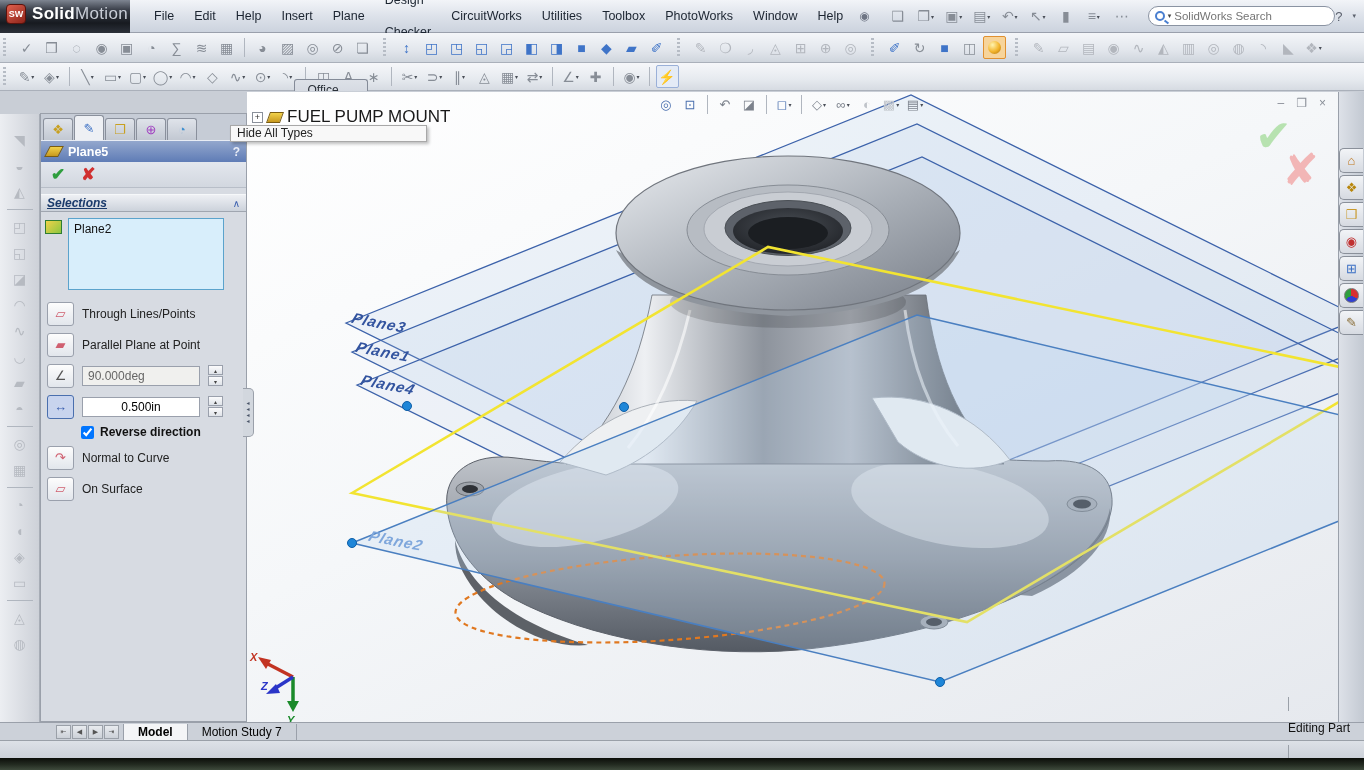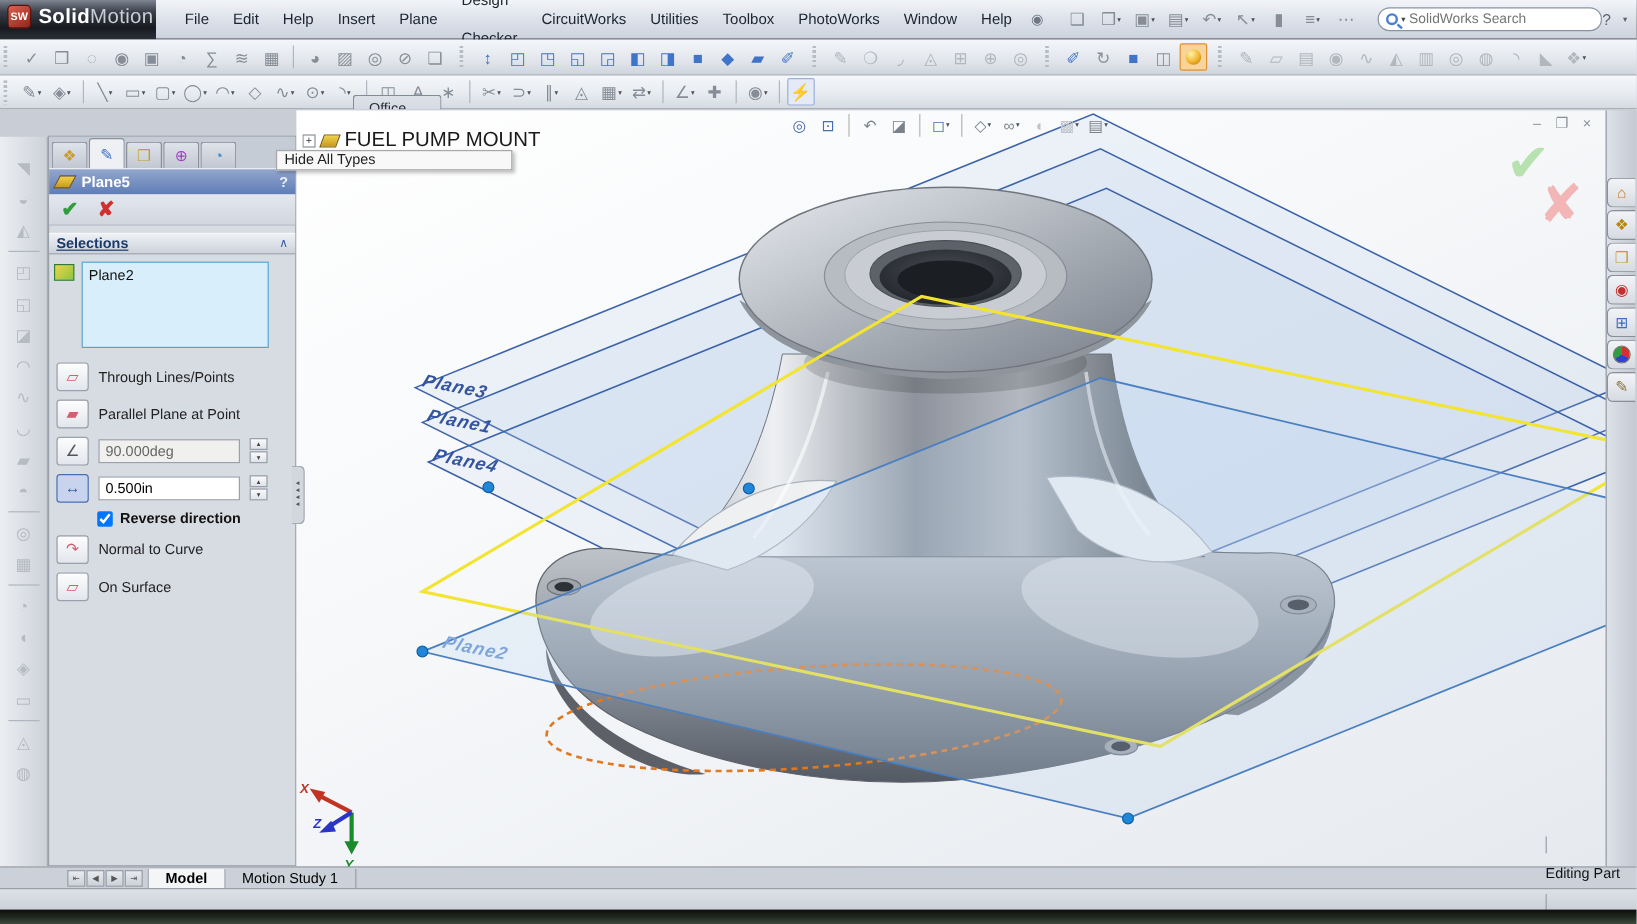--- a/index.html
+++ b/index.html
@@ -83,37 +83,37 @@
   .pm-plane-glyph { width:14px; height:11px; background:linear-gradient(#f2d24a,#c8991e);
     border:1px solid #7a5c10; transform:skewX(-28deg); margin-right:7px; }
   .pm-title { color:#fff; font-weight:bold; font-size:12.5px; flex:1; }
   .pm-help { color:#e8ecf6; font-size:12px; font-weight:bold; }
   .pm-actions { height:26px; display:flex; align-items:center; gap:16px; padding:0 10px;
     background:linear-gradient(#e3e7ee,#d2d7df); border-bottom:1px solid #b8bec8; }
   .pm-ok { color:#2e9e3e; font-size:17px; font-weight:bold; }
   .pm-cancel { color:#d03030; font-size:17px; font-weight:bold; }
   .pm-group-hd { height:18px; margin-top:6px; background:linear-gradient(#eef0f4,#ccd2db);
     border-top:1px solid #f6f8fa; border-bottom:1px solid #a0a6b0; display:flex; align-items:center; padding:0 6px; }
-  .pm-group-hd .gh-label { font-size:12px; font-weight:bold; color:#1a3a6b; flex:1; text-decoration:underline; }
+  .pm-group-hd .gh-label { font-size:12px; font-weight:bold; color:#1a3a6b; flex:1; text-decoration:underline;font-style:italic; }
   .pm-group-hd .gh-chev { color:#3a5fae; font-size:10px; }
   .pm-selrow { display:flex; padding:6px 6px 8px 4px; gap:6px; }
   .sel-cube { width:17px; height:14px; margin-top:2px; background:linear-gradient(135deg,#f0d24a,#8cc63f);
     border:1px solid #2e7d32; }
   .listbox { width:156px; height:72px; background:#d8eefb; border:1px solid #5ba3cc; }
   .listbox .list-item { font-size:12px; color:#111; padding:3px 5px; }
   .pm-opt { display:flex; align-items:center; gap:8px; padding:3px 6px; height:31px; }
   .opt-btn { width:27px; height:24px; background:linear-gradient(#fdfdfd,#e2e6ec); border:1px solid #9aa0ac;
     border-radius:3px; display:flex; align-items:center; justify-content:center; font-size:13px; color:#d06070; }
   .opt-btn.pressed { background:#c8d4ee; border:1px solid #4a6fae; color:#3a5fae; }
   .opt-btn.neutral { color:#555; }
   .pm-opt-label { font-size:12px; color:#222; }
   .num-input { width:118px; height:20px; border:1px solid #9aa0ac; font-size:12px; padding:0 5px;
     font-family:"Liberation Sans",sans-serif; }
   .num-input.disabled { background:#f0f0ee; color:#666; }
-  .num-input.enabled { background:#fff; color:#000; }
+  .num-input.enabled { background:#fff; color:#000;text-align:center; }
   .spinner { display:flex; flex-direction:column; gap:1px; }
   .spinner span { width:15px; height:10px; background:linear-gradient(#fbfbfc,#dfe3e9); border:1px solid #9aa0ac;
     font-size:6px; color:#444; display:flex; align-items:center; justify-content:center; }
   .pm-check { display:flex; align-items:center; gap:6px; padding:2px 6px 2px 40px; height:20px; }
   .pm-check input { width:13px; height:13px; }
   .pm-check label { font-size:12px; font-weight:bold; color:#111; }
   .pm-splitter { position:absolute; left:243px; top:297px; width:11px; height:49px; background:#d2d7de;
     border:1px solid #9aa0aa; border-left:none; border-radius:0 5px 5px 0; display:flex; flex-direction:column;
     align-items:center; justify-content:center; gap:1px; z-index:8; }
   .pm-splitter span { font-size:6px; color:#4a5568; line-height:5px; }
@@ -576,21 +576,21 @@
 
   <div class="bottombar">
     <div class="bb-spacer"></div>
     <div class="navcluster">
         <span class="navbtn">⇤</span>
         <span class="navbtn">◀</span>
         <span class="navbtn">▶</span>
         <span class="navbtn">⇥</span>
       </div>
     <div class="mtab active">Model</div>
-    <div class="mtab">Motion Study 1</div>
+    <div class="mtab">Motion Study 7</div>
   </div>
 
   <div class="statusbar">
     <div class="sb-right">
       <span class="sb-sep"></span>
       <span>Editing Part</span>
       <span class="sb-sep"></span>
       <span class="sb-help">?</span>
       <span class="sb-tag"></span>
     </div>

